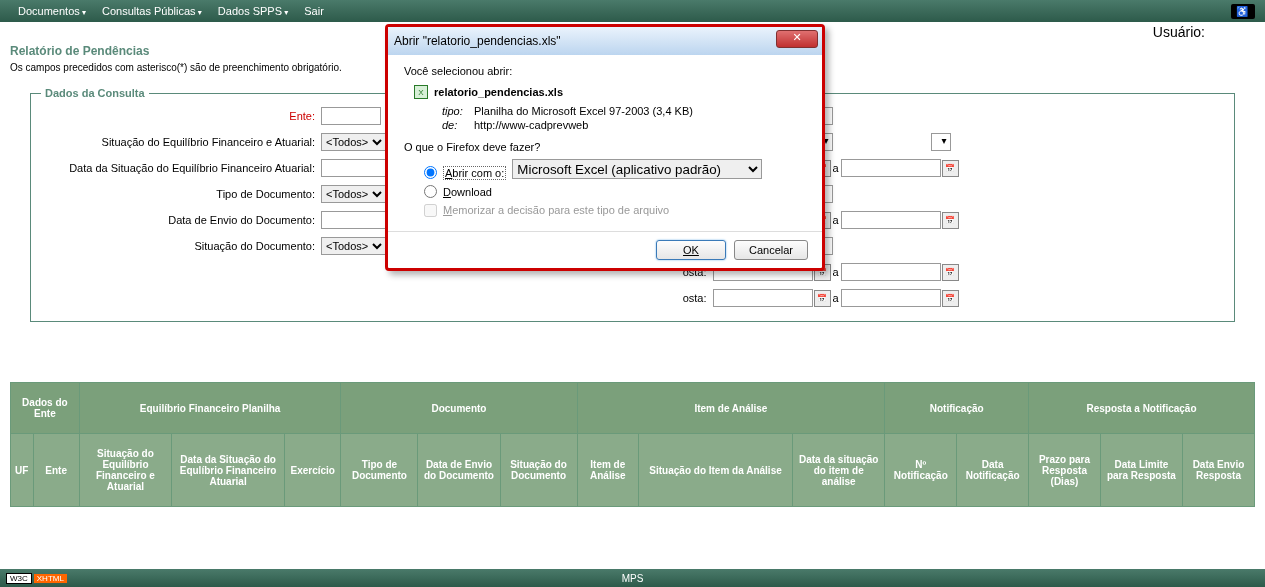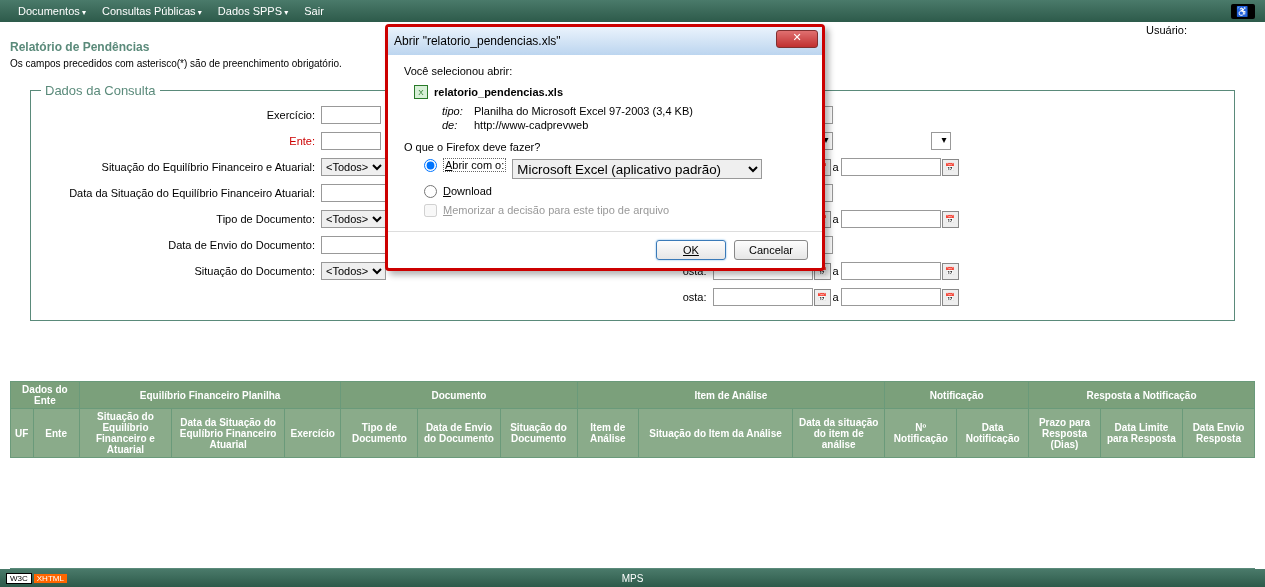--- a/index.html
+++ b/index.html
@@ -5,40 +5,40 @@
     * { box-sizing: border-box; margin: 0; padding: 0; }
     body { font-family: Arial, sans-serif; font-size: 11px; background: #fff; width: 1265px; height: 587px; overflow: hidden; position: relative; }
 
     .menubar { background: linear-gradient(to bottom, #4a7a6a, #2d5a4a); height: 22px; display: flex; align-items: center; padding: 0 10px; color: #fff; font-size: 11px; }
     .menu-item { padding: 0 8px; cursor: pointer; }
     .menu-item::after { content: " ▾"; font-size: 8px; }
     .menu-sair { padding: 0 8px; cursor: pointer; }
     .accessibility { margin-left: auto; background: #000; color: #fff; padding: 2px 6px; border-radius: 2px; font-size: 10px; }
 
     .content { padding: 4px 10px; }
-    .user-line { text-align: right; margin-right: 68px; font-size: 11px; margin-top: -2px; margin-bottom: 4px; }
+    .user-line { text-align: right; margin-right: 50px; font-size: 14px; margin-top: -2px; margin-bottom: 4px; }
     .page-title { color: #5a8a7a; font-weight: bold; font-size: 12px; margin: 4px 0; }
     .sub-note { font-size: 10px; margin-bottom: 14px; }
 
     fieldset.dados { border: 1px solid #5a8a7a; padding: 6px 10px 12px; margin: 0 20px; }
-    fieldset.dados legend { color: #5a8a7a; font-weight: normal; font-size: 13px; padding: 0 4px; }
+    fieldset.dados legend { color: #5a8a7a; font-weight: bold; font-size: 11px; padding: 0 4px; }
 
     .form-grid { display: grid; grid-template-columns: 1fr 1fr; gap: 0 40px; }
     .form-col { display: flex; flex-direction: column; gap: 4px; }
     .form-row { display: flex; align-items: center; height: 22px; }
     .form-row label { width: 280px; text-align: right; padding-right: 6px; font-size: 11px; }
     .form-row label.red { color: #c00; }
     .form-row input[type=text] { border: 1px solid #999; height: 18px; padding: 0 2px; font-size: 11px; width: 120px; }
     .form-row select { border: 1px solid #999; height: 18px; font-size: 11px; }
     .form-row .date-sep { margin: 0 2px; }
     .cal-btn { width: 17px; height: 17px; border: 1px solid #888; background: #eee; display: inline-flex; align-items: center; justify-content: center; margin-left: 1px; font-size: 8px; cursor: pointer; }
 
     .tbl-wrap { margin-top: 60px; }
     table.grid { border-collapse: collapse; width: 100%; table-layout: fixed; }
-    table.grid th { background: #8aab8a; color: #fff; font-size: 10px; font-weight: bold; border: 1px solid #6a9a7a; padding: 2px 4px; text-align: center; vertical-align: middle; }
+    table.grid th { background: #8aab8a; color: #fff; font-size: 10px; font-weight: bold; border: 1px solid #6a9a7a; padding: 14px 4px; text-align: center; vertical-align: middle; }
     table.grid th.group { background: #7ba07b; }
     table.grid td { height: 90px; border: none; }
 
     .bottom-line { border-top: 1px solid #5a8a7a; margin-top: 20px; padding: 6px 20px; display: flex; justify-content: flex-end; align-items: center; gap: 10px; }
     .point-hand { font-size: 28px; transform: scaleX(-1) rotate(0deg); }
     .gen-btn { border: 1px solid #5a8a7a; background: #f8f8f8; color: #5a8a7a; font-weight: bold; padding: 4px 10px; font-size: 11px; cursor: pointer; }
 
     .footer { position: absolute; bottom: 0; left: 0; right: 0; height: 18px; background: linear-gradient(to bottom, #4a7a6a, #2d5a4a); color: #fff; font-size: 10px; display: flex; align-items: center; }
     .footer .w3c { background: #fff; color: #000; padding: 0 3px; margin-left: 6px; font-size: 8px; border: 1px solid #000; }
     .footer .xhtml { background: #f60; color: #fff; padding: 0 3px; margin-left: 2px; font-size: 8px; }
@@ -50,21 +50,21 @@
     .dlg-title { font-size: 12px; }
     .dlg-close { position: absolute; right: 4px; top: 3px; width: 42px; height: 18px; background: linear-gradient(to bottom, #e07070, #c03030); border: 1px solid #803030; border-radius: 3px; color: #fff; font-size: 11px; text-align: center; cursor: pointer; }
     .dlg-body { padding: 10px 16px; font-size: 11px; }
     .dlg-body .sel-label { margin-bottom: 8px; }
     .file-row { display: flex; align-items: center; gap: 6px; margin-left: 10px; margin-bottom: 6px; }
     .file-icon { width: 14px; height: 14px; border: 1px solid #2a7a2a; background: #d8f0d8; font-size: 8px; display: flex; align-items: center; justify-content: center; color: #2a7a2a; }
     .file-name { font-weight: bold; }
     .meta-row { margin-left: 38px; display: flex; gap: 6px; margin-bottom: 2px; }
     .meta-label { width: 26px; font-style: italic; }
     .question { margin: 10px 0 6px; }
-    .option-row { margin-left: 20px; display: flex; align-items: flex-start; gap: 6px; margin-bottom: 6px; }
+    .option-row { margin-left: 20px; display: flex; align-items: flex-end; gap: 6px; margin-bottom: 6px; }
     .option-row select { width: 250px; height: 20px; border: 1px solid #999; }
     .memorize { margin: 6px 0 4px 20px; display: flex; gap: 6px; color: #999; }
     .memorize input { }
     .dlg-buttons { border-top: 1px solid #ddd; padding: 8px 14px; display: flex; justify-content: flex-end; gap: 8px; }
     .dlg-btn { min-width: 70px; padding: 3px 14px; border: 1px solid #888; background: linear-gradient(to bottom,#fdfdfd,#e6e6e6); border-radius: 3px; font-size: 11px; cursor: pointer; }
     .dlg-btn.primary { border: 1px solid #3a7ab8; box-shadow: 0 0 2px #6ab0e8; text-decoration: underline; }
     .new-dd { display:inline-block; width:120px; height:18px; border:1px solid #999; position:relative; background:#fff; }
     .new-dd::after { content:"▾"; position:absolute; right:3px; top:1px; font-size:10px; }
   </style>
 </head>
@@ -80,24 +80,20 @@
 
 <div class="content">
   <div class="user-line">Usuário:</div>
   <div class="page-title">Relatório de Pendências</div>
   <div class="sub-note">Os campos precedidos com asterisco(*) são de preenchimento obrigatório.</div>
 
   <fieldset class="dados">
     <legend>Dados da Consulta</legend>
     <div class="form-grid">
       <div class="form-col">
-        <div class="form-row">
-            <label>Exercício:</label>
-            <input type="text" style="width: 60px;">
-          </div>
         <div class="form-row">
             <label class="red">Ente:</label>
             <input type="text" style="width: 60px;">
           </div>
         <div class="form-row">
             <label>Situação do Equilíbrio Financeiro e Atuarial:</label>
             <select><option>&lt;Todos&gt;</option></select>
           </div>
         <div class="form-row">
             <label>Data da Situação do Equilíbrio Financeiro Atuarial:</label>

